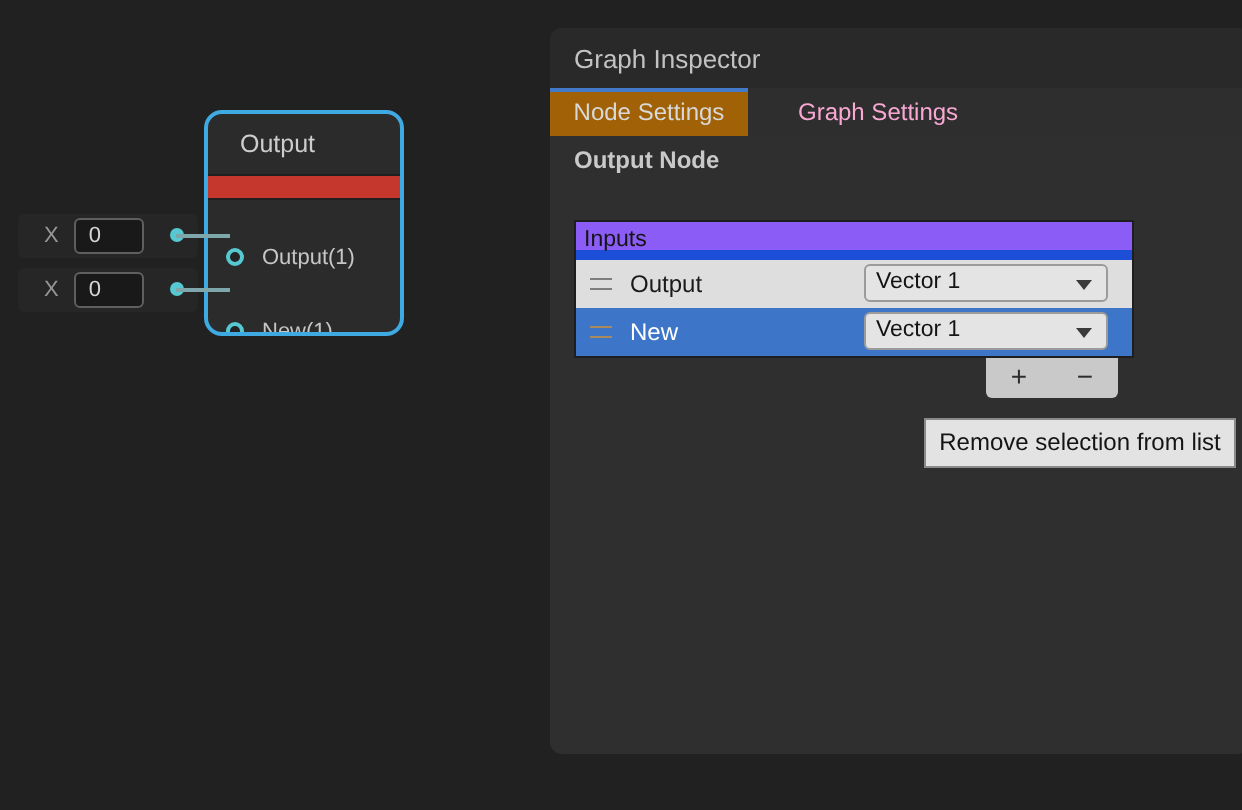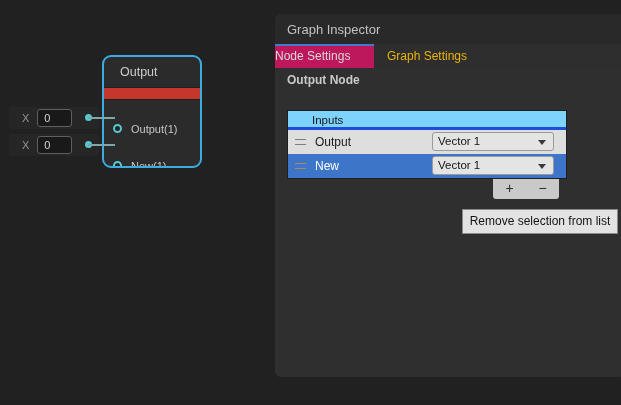--- a/index.html
+++ b/index.html
@@ -56,41 +56,41 @@
     background:#2f2f2f; border-radius:6px; z-index:2;
   }
   .panel-header {
     height:30px; background:#292929; border-radius:6px 6px 0 0;
     display:flex; align-items:center; padding-left:12px;
     color:#c2c2c2; font-size:13px;
   }
   .tabrow { position:relative; height:24px; background:#2e2e2e; }
   .tab-active {
     position:absolute; left:0; top:0; width:99px; height:24px;
-    background:#be185d; border-top:2px solid #4279c9;
-    color:#d8d8d8; font-size:12px; line-height:21px;
+    background:#a16207; border-top:2px solid #4279c9;
+    color:#d8d8d8; font-size:12px; text-align:center; line-height:21px;
   }
   .tab-inactive {
-    position:absolute; left:98px; top:0; height:24px; line-height:24px;
-    padding:0 14px; color:#eab308; font-size:12px;
+    position:absolute; left:110px; top:0; height:24px; line-height:24px;
+    padding:0 14px; color:#f9a8d4; font-size:12px;
   }
   .section-title {
     position:absolute; left:12px; top:59px;
     color:#c9c9c9; font-size:12px; font-weight:bold;
   }
 
   
   .rlist {
     position:absolute; left:12px; top:96px; width:280px;
     border:1px solid #1e1e1e; background:#dedede;
   }
   .rlist-header {
-    height:19px; line-height:19px; background:#7dd3fc;
-    border-bottom:3px solid #1d4ed8; color:#141414; font-size:11.5px;
-    padding-left:24px;
+    height:19px; line-height:19px; background:#8b5cf6;
+    border-bottom:5px solid #1d4ed8; color:#141414; font-size:11.5px;
+    padding-left:4px;
   }
   .rlist-row { position:relative; height:24px; display:flex; align-items:center; background:#dedede; }
   .rlist-row.selected { background:#3d76c8; }
   .drag-handle {
     width:11px; height:6px; margin-left:7px;
     border-top:1px solid #7e7e7e; border-bottom:1px solid #7e7e7e; flex:0 0 auto;
   }
   .rlist-row.selected .drag-handle { border-color:#a9895e; }
   .row-name { margin-left:9px; font-size:12px; color:#1a1a1a; }
   .rlist-row.selected .row-name { color:#ffffff; }

